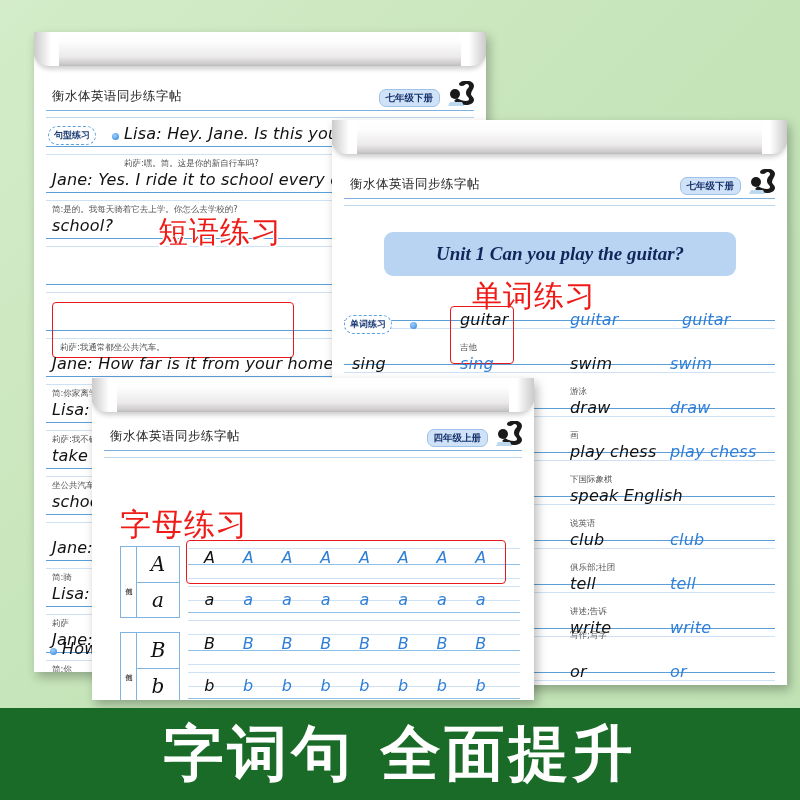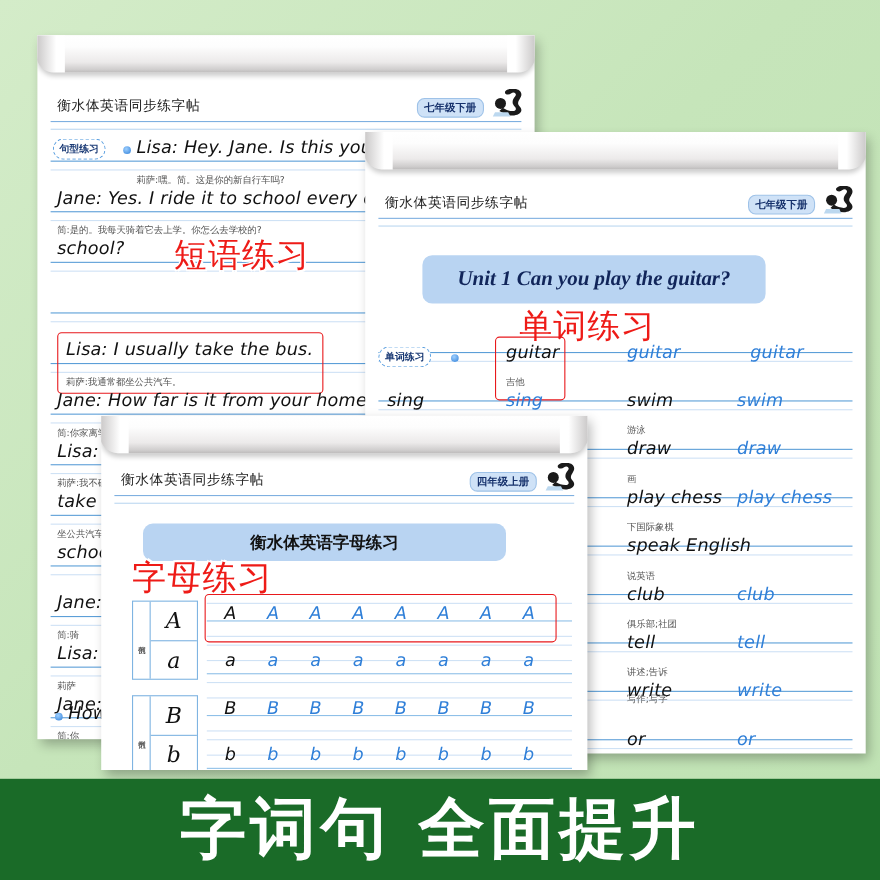--- a/index.html
+++ b/index.html
@@ -149,21 +149,20 @@
         <div class="eng" style="left:90px;top:4px;position:absolute;">Lisa: Hey. Jane. Is this your new bike?</div>
         <div class="cn-small" style="left:90px;top:38px;position:absolute;">莉萨:嘿。简。这是你的新自行车吗?</div>
 
         <div class="eng" style="left:18px;top:50px;position:absolute;">Jane: Yes. I ride it to school every day. How do you get to</div>
         <div class="cn-small" style="left:18px;top:84px;position:absolute;">简:是的。我每天骑着它去上学。你怎么去学校的?</div>
 
         <div class="eng" style="left:18px;top:96px;position:absolute;">school?</div>
         <div class="stamp" style="left:124px;top:92px;font-size:30px;">短语练习</div>
 
         <div class="redbox" style="left:18px;top:182px;width:240px;height:54px;"></div>
-        <div class="eng" style="left:26px;top:188px;position:absolute;">Lisa: I usually take the bus.</div>
         <div class="cn-small" style="left:26px;top:222px;position:absolute;">莉萨:我通常都坐公共汽车。</div>
 
         <div class="eng" style="left:18px;top:234px;position:absolute;">Jane: How far is it from your home to school?</div>
         <div class="cn-small" style="left:18px;top:268px;position:absolute;">简:你家离学校有多远?</div>
 
         <div class="eng" style="left:18px;top:280px;position:absolute;">Lisa: I'm not sure ... about l0 kilometers?</div>
         <div class="cn-small" style="left:18px;top:314px;position:absolute;">莉萨:我不确定……大约有10公里?</div>
 
         <div class="eng" style="left:18px;top:326px;position:absolute;">take the bus to school</div>
         <div class="cn-small" style="left:18px;top:360px;position:absolute;">坐公共汽车去学校</div>
@@ -216,21 +215,21 @@
           <div class="rl strong" style="top:332px;"></div>
             <div class="rl" style="top:340px;"></div>
           <div class="rl strong" style="top:376px;"></div>
             <div class="rl" style="top:384px;"></div>
           <div class="rl strong" style="top:420px;"></div>
             <div class="rl" style="top:428px;"></div>
           <div class="rl strong" style="top:464px;"></div>
             <div class="rl" style="top:472px;"></div>
         </div>
 
-        <div class="unit-banner" style="left:52px;top:24px;width:312px;height:44px;font-size:19px;">Unit 1   Can you play the guitar?</div>
+        <div class="unit-banner" style="left:52px;top:24px;width:352px;height:44px;font-size:19px;">Unit 1   Can you play the guitar?</div>
 
         <div class="stamp" style="left:140px;top:68px;font-size:30px;">单词练习</div>
 
         <div class="bubble-tag" style="left:12px;top:107px;">单词练习</div>
         <div class="dot" style="left:78px;top:114px;"></div>
         <div class="redbox" style="left:118px;top:98px;width:62px;height:56px;"></div>
         <div class="eng" style="left:128px;top:102px;position:absolute;">guitar</div>
         <div class="cn-small" style="left:128px;top:134px;position:absolute;">吉他</div>
         <div class="eng blue" style="left:238px;top:102px;position:absolute;">guitar</div>
         <div class="eng blue" style="left:350px;top:102px;position:absolute;">guitar</div>
@@ -284,21 +283,20 @@
           <path d="M24 1c3 0 6 2 6 5 0 3-3 5-3 8 0 2 3 3 3 6 0 3-4 5-8 5-5 0-9-2-12-4l3-3c3 2 6 3 9 3 2 0 3-1 3-2 0-2-3-3-3-6 0-4 3-5 3-7 0-1-1-2-2-2-2 0-3 2-5 2s-3-1-3-2 2-3 5-3z" fill="#1a1a1a"></path>
           <circle cx="11" cy="14" r="5" fill="#1a1a1a"></circle>
           <path d="M6 22 L18 22 L20 26 L4 26 Z" fill="#bcd8ef"></path>
         </svg>
         <div class="head-rule"></div>
         <div class="head-rule2"></div>
       </div>
 
       <div style="position:relative;height:250px;margin-top:4px;">
 
-        <div class="title-banner" style="left:38px;top:16px;width:330px;height:34px;font-size:15px;">衡水体英语字母练习</div>
         <div class="stamp" style="left:28px;top:44px;font-size:31px;">字母练习</div>
 
         <div class="ex-cell" style="left:28px;top:86px;width:58px;height:70px;">
           <div class="ex-lab">范例</div>
           <div class="ex-glyphs">
             <div class="ex-g top">A</div>
             <div class="ex-g">a</div>
           </div>
         </div>
 

